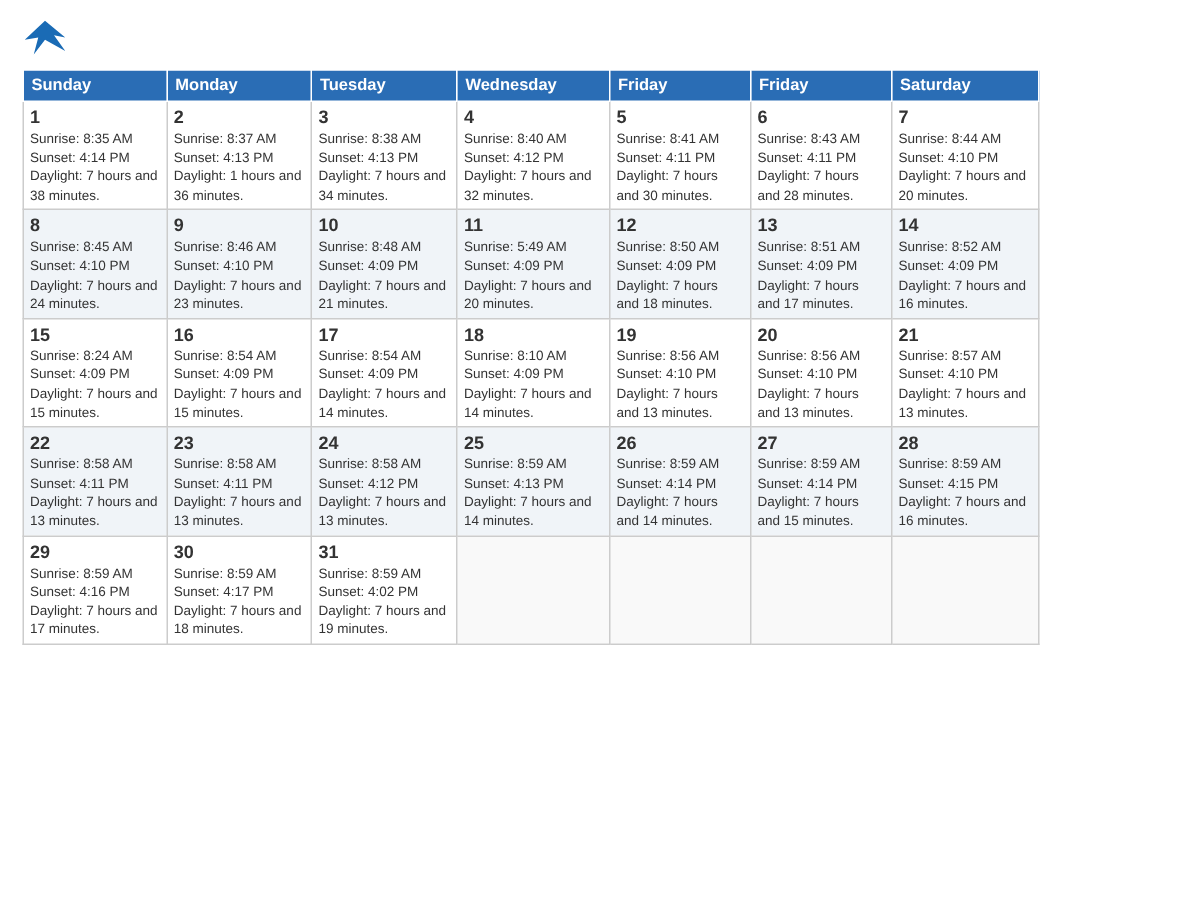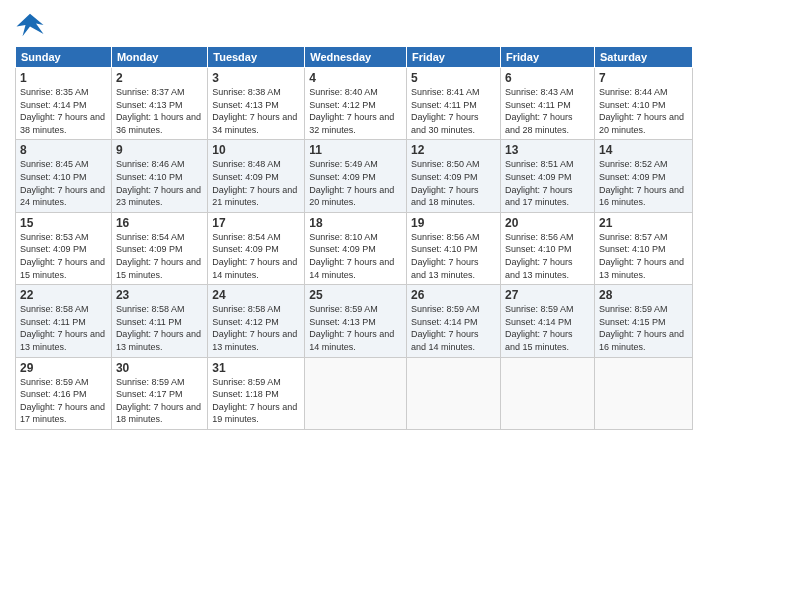--- a/index.html
+++ b/index.html
@@ -244,21 +244,21 @@
           <span>Sunrise: 8:52 AM</span><br>
           <span>Sunset: 4:09 PM</span><br>
           <span>Daylight: 7 hours and 16 minutes.</span>
         </div>
           </td>
         </tr>
         <tr class="week-row">
           <td>
             <span class="day-num">15</span>
         <div class="day-info">
-          <span>Sunrise: 8:53 AM</span><br>
+          <span>Sunrise: 8:24 AM</span><br>
           <span>Sunset: 4:09 PM</span><br>
           <span>Daylight: 7 hours and 15 minutes.</span>
         </div>
           </td>
           <td>
             <span class="day-num">16</span>
         <div class="day-info">
           <span>Sunrise: 8:54 AM</span><br>
           <span>Sunset: 4:09 PM</span><br>
           <span>Daylight: 7 hours and 15 minutes.</span>
@@ -377,21 +377,21 @@
         <div class="day-info">
           <span>Sunrise: 8:59 AM</span><br>
           <span>Sunset: 4:17 PM</span><br>
           <span>Daylight: 7 hours and 18 minutes.</span>
         </div>
           </td>
           <td>
             <span class="day-num">31</span>
         <div class="day-info">
           <span>Sunrise: 8:59 AM</span><br>
-          <span>Sunset: 1:18 PM</span><br>
+          <span>Sunset: 4:02 PM</span><br>
           <span>Daylight: 7 hours and 19 minutes.</span>
         </div>
           </td>
           <td class="empty-cell"></td>
           <td class="empty-cell"></td>
           <td class="empty-cell"></td>
           <td class="empty-cell"></td>
         </tr>
       </tbody>
   </table>

